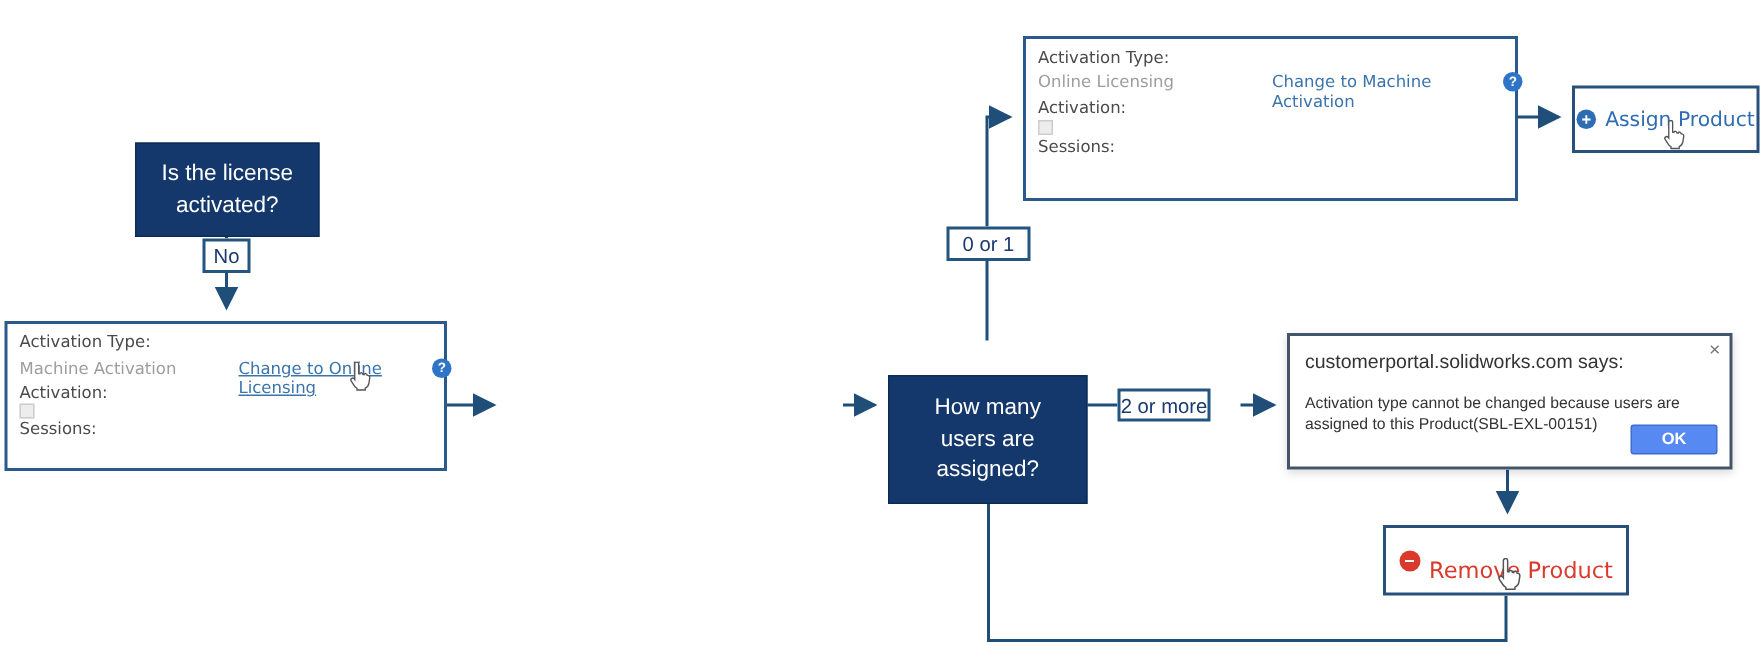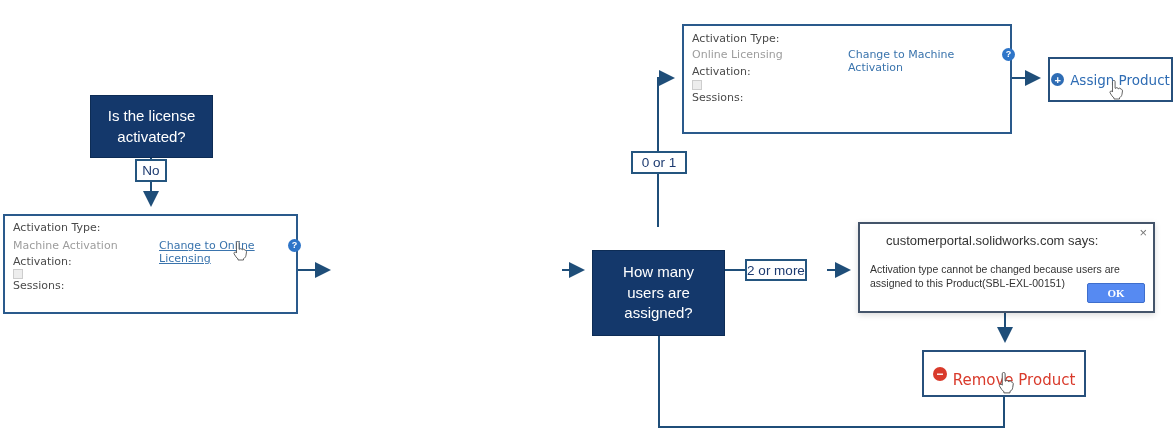--- a/index.html
+++ b/index.html
@@ -96,32 +96,32 @@
     background: #fff;
     border: 2px solid #44546a;
     box-shadow: 0 2px 6px rgba(0,0,0,0.15);
     font-family: "Liberation Sans", sans-serif;
   }
   .alert .alert-close {
     position: absolute; right: 6px; top: 2px; color: #777;
     font-size: 13px; cursor: pointer; line-height: 13px;
   }
   .alert .alert-title {
-    position: absolute; left: 26px; top: 9px; font-size: 13px; color: #333;
+    position: absolute; left: 10px; top: 9px; font-size: 13px; color: #333;
   }
   .alert .alert-body {
     position: absolute; left: 10px; top: 38px; width: 274px;
     font-size: 10.5px; color: #333; line-height: 1.35;
   }
   .alert .alert-ok {
     position: absolute; right: 8px; bottom: 8px;
     width: 58px; height: 20px;
     background: #568af2; border: 1px solid #3e6ecc; border-radius: 2px;
     color: #fff; font-weight: bold; font-size: 11px; cursor: pointer;
-    font-family: Liberation Serif, serif;
+    font-family: Liberation Sans, sans-serif;
   }
   
   .action-box {
     position: absolute;
     background: #fff;
     border: 2px solid #27507c;
     display: flex; align-items: center; justify-content: center; gap: 6px;
     cursor: pointer;
   }
   .action-box .action-label { font-family: "DejaVu Sans", sans-serif; }

